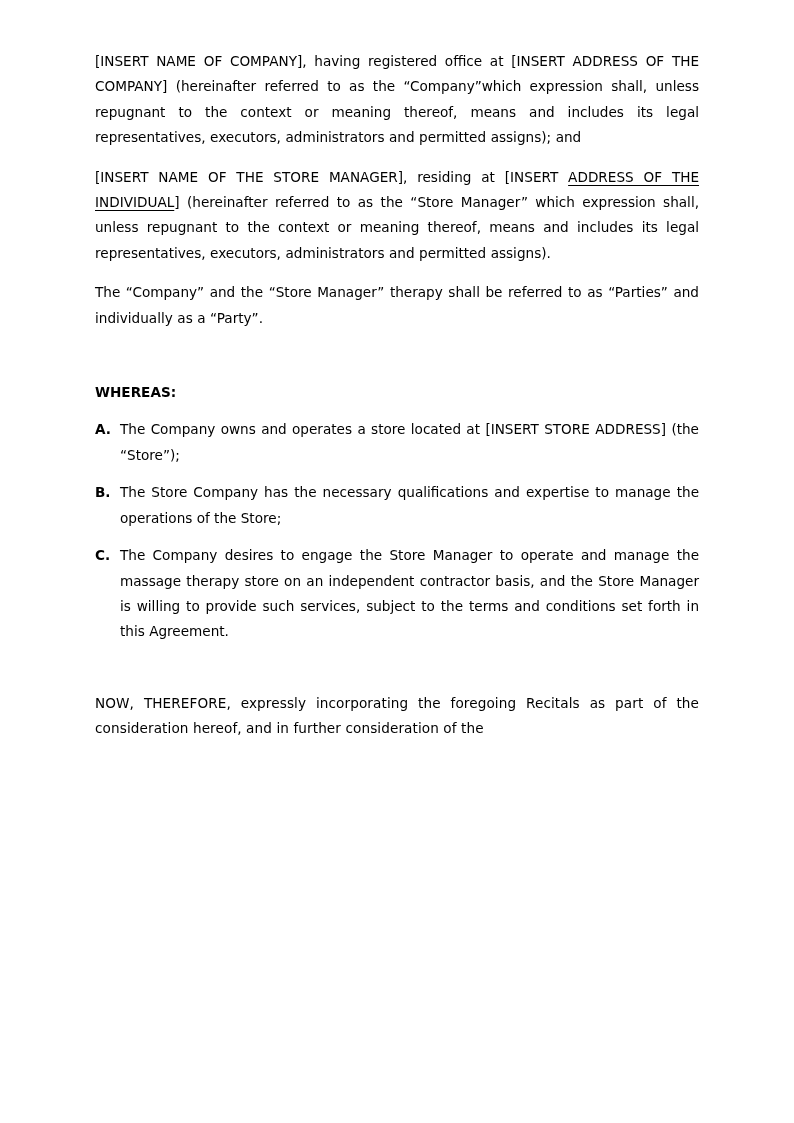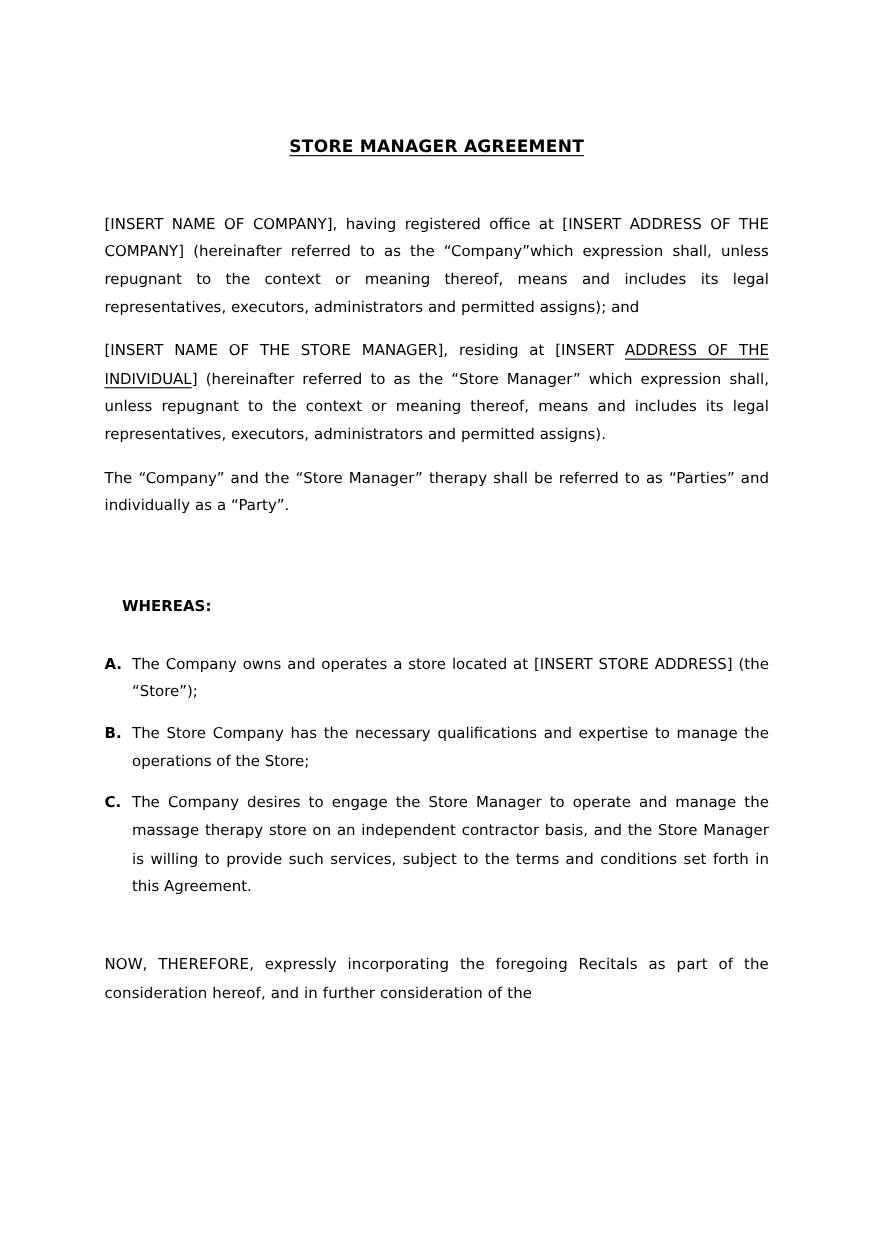--- a/index.html
+++ b/index.html
@@ -53,21 +53,21 @@
   .spacer-after-title { height: 49px; }
   .para + .para { margin-top: 14px; }
   .u {
     text-decoration: underline;
     text-underline-offset: 2.5px;
   }
   .whereas-heading {
     font-size: 13.6px;
     font-weight: bold;
     line-height: 25.4px;
-    margin: 16px;
+    margin: 0;
     padding-top: 49px;
   }
   ol.recitals {
     list-style: none;
     margin: 0;
     padding: 0;
     padding-top: 12px;
   }
   ol.recitals li {
     position: relative;
@@ -96,21 +96,20 @@
     padding-top: 46px;
     letter-spacing: 0.1px;
   }
 </style>
 </head>
 <body>
 
 <div class="page">
   <div class="content">
 
-    <h1 class="doc-title"><span class="u">STORE MANAGER AGREEMENT</span></h1>
 
     <div class="spacer-after-title"></div>
 
 
     <p class="para">[INSERT NAME OF COMPANY], having registered office at [INSERT ADDRESS OF THE COMPANY] (hereinafter referred to as the “Company”which expression shall, unless repugnant to the context or meaning thereof, means and includes its legal representatives, executors, administrators and permitted assigns); and</p>
 
     <p class="para"><span>[INSERT NAME OF THE STORE MANAGER], residing at [INSERT </span><span class="u">ADDRESS OF THE INDIVIDUAL</span><span>] (hereinafter referred to as the “Store Manager” which expression shall, unless repugnant to the context or meaning thereof, means and includes its legal representatives, executors, administrators and permitted assigns).</span></p>
 
     <p class="para">The “Company” and the “Store Manager” therapy shall be referred to as “Parties” and individually as a “Party”.</p>
 

